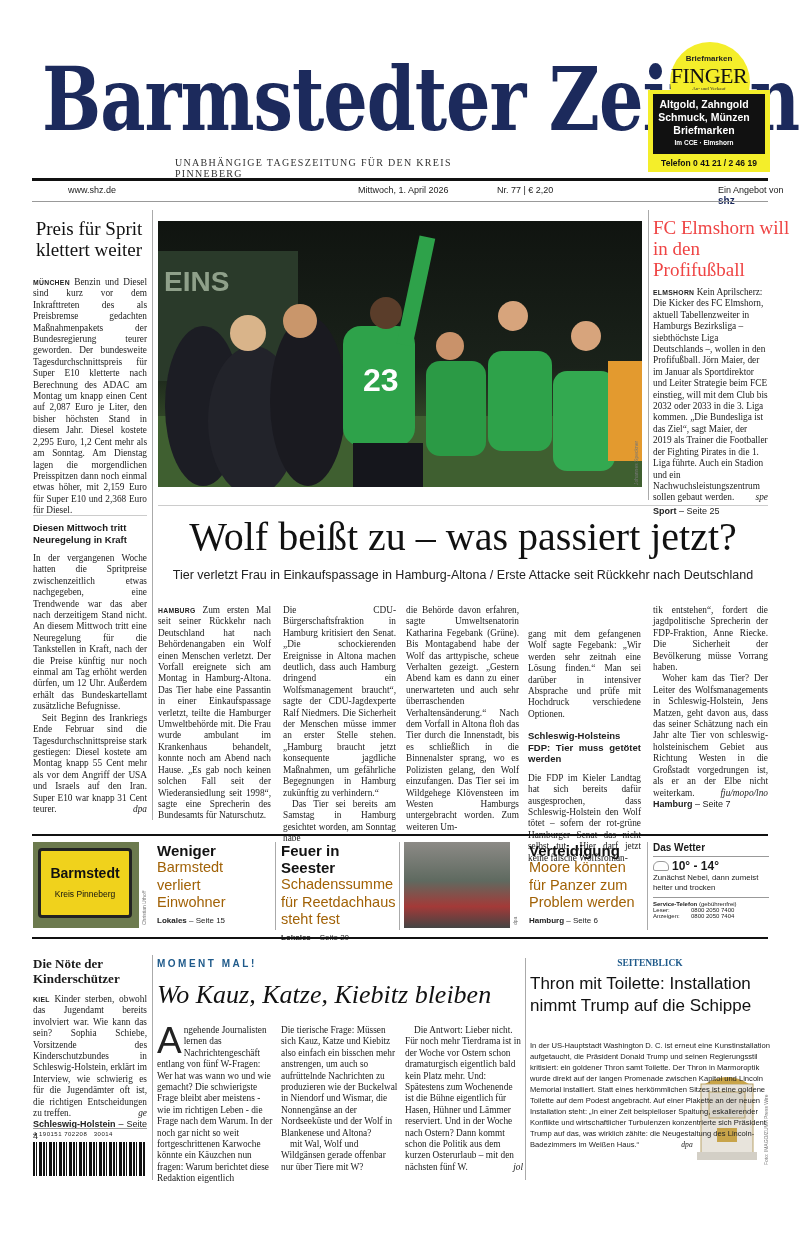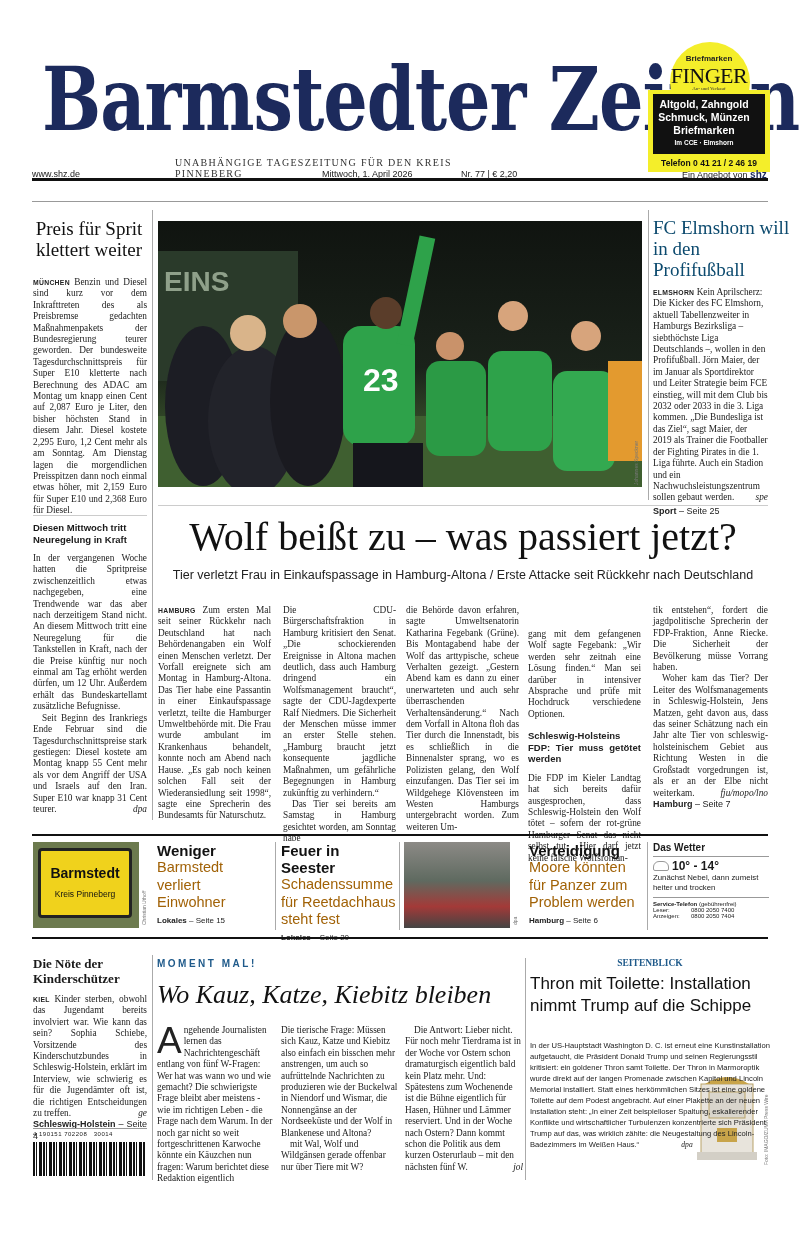--- a/index.html
+++ b/index.html
@@ -5,21 +5,21 @@
   html,body{margin:0;padding:0;background:#fff;}
   body{width:800px;height:1238px;position:relative;overflow:hidden;color:#1a1a1a;font-family:"Liberation Serif","DejaVu Serif",serif;}
   .abs{position:absolute;}
   .sans{font-family:"Liberation Sans","DejaVu Sans",sans-serif;}
   .serif{font-family:"Liberation Serif","DejaVu Serif",serif;}
 
   
   .masthead-title{left:42px;top:50px;width:595px;height:100px;font-family:"DejaVu Serif","Liberation Serif",serif;font-weight:bold;font-size:70px;line-height:100px;color:#1c2a5c;letter-spacing:-1px;transform:scaleY(1.25);transform-origin:left center;white-space:nowrap;}
   .tagline{left:175px;top:157px;width:330px;font-size:10px;letter-spacing:1.3px;color:#333;}
   .topline{left:32px;top:178px;width:736px;height:3px;background:#111;}
-  .meta-row{top:169px;font-size:9px;color:#222;}
+  .meta-row{top:185px;font-size:9px;color:#222;margin-left:36px;}
   .rule-thin{height:1px;background:#999;}
 
   
   .ad{left:648px;top:42px;width:122px;height:132px;}
   .ad-circle{left:22px;top:0;width:80px;height:80px;border-radius:50%;background:#f4ee2a;}
   .ad-stamp{left:0;top:48px;width:122px;height:82px;background:#f4ee2a;}
   .ad-black{left:5px;top:52px;width:112px;height:60px;background:#111;}
   .ad-brief{left:0;top:12px;width:122px;text-align:center;font-size:8px;font-weight:bold;color:#222;}
   .ad-finger{left:0;top:21px;width:122px;text-align:center;font-size:22px;color:#111;letter-spacing:-0.5px;}
   .ad-ankauf{left:0;top:44px;width:122px;text-align:center;font-size:5px;color:#333;}
@@ -118,21 +118,21 @@
     <circle cx="355" cy="95" r="15" fill="#d7a47c"></circle>
 
     <rect x="395" y="150" width="62" height="100" rx="14" fill="#33a950"></rect>
     <circle cx="428" cy="115" r="15" fill="#d7a47c"></circle>
     <rect x="450" y="140" width="34" height="100" fill="#e39a2f"></rect>
   </svg>
 </div>
 <div class="abs credit" style="left:633px;top:440px;height:45px;">Johannes Speckner</div>
 <div class="abs vrule" style="left:648px;top:210px;height:290px;"></div>
 
-<div class="abs serif" style="left:653px;top:217px;width:140px;font-size:19px;line-height:21px;color:#0c4a6e;">FC Elmshorn will in den Profifußball</div>
+<div class="abs serif" style="left:653px;top:217px;width:140px;font-size:19px;line-height:21px;color:#ef4444;">FC Elmshorn will in den Profifußball</div>
 <div class="abs body-txt serif" style="left:653px;top:287px;width:115px;text-align:left;">
   <p><span class="dateline">ELMSHORN</span> <span>Kein Aprilscherz: Die Kicker des FC Elmshorn, aktuell Tabellenzweiter in Hamburgs Bezirksliga – siebthöchste Liga Deutschlands –, wollen in den Profifußball. Jörn Maier, der im Januar als Sportdirektor und Leiter Strategie beim FCE einstieg, will mit dem Club bis 2032 oder 2033 in die 3. Liga kommen. „Die Bundesliga ist das Ziel“, sagt Maier, der 2019 als Trainer die Footballer der Fighting Pirates in die 1. Liga führte. Auch ein Stadion und ein Nachwuchsleistungszentrum sollen gebaut werden.</span> <span class="agency">spe</span></p>
   <div class="ref" style="margin-top:2px;"><b>Sport</b> <span>– Seite 25</span></div>
 </div>
 
 <div class="abs rule-thin" style="left:158px;top:505px;width:610px;background:#ccc;"></div>
 <div class="abs serif" style="left:158px;top:510px;width:610px;text-align:center;font-size:40px;line-height:54px;color:#111;">Wolf beißt zu – was passiert jetzt?</div>
 <div class="abs sans" style="left:158px;top:568px;width:610px;text-align:center;font-size:12.5px;color:#222;">Tier verletzt Frau in Einkaufspassage in Hamburg-Altona / Erste Attacke seit Rückkehr nach Deutschland</div>
 
 <div class="abs body-txt serif" style="left:158px;top:605px;width:113px;">

